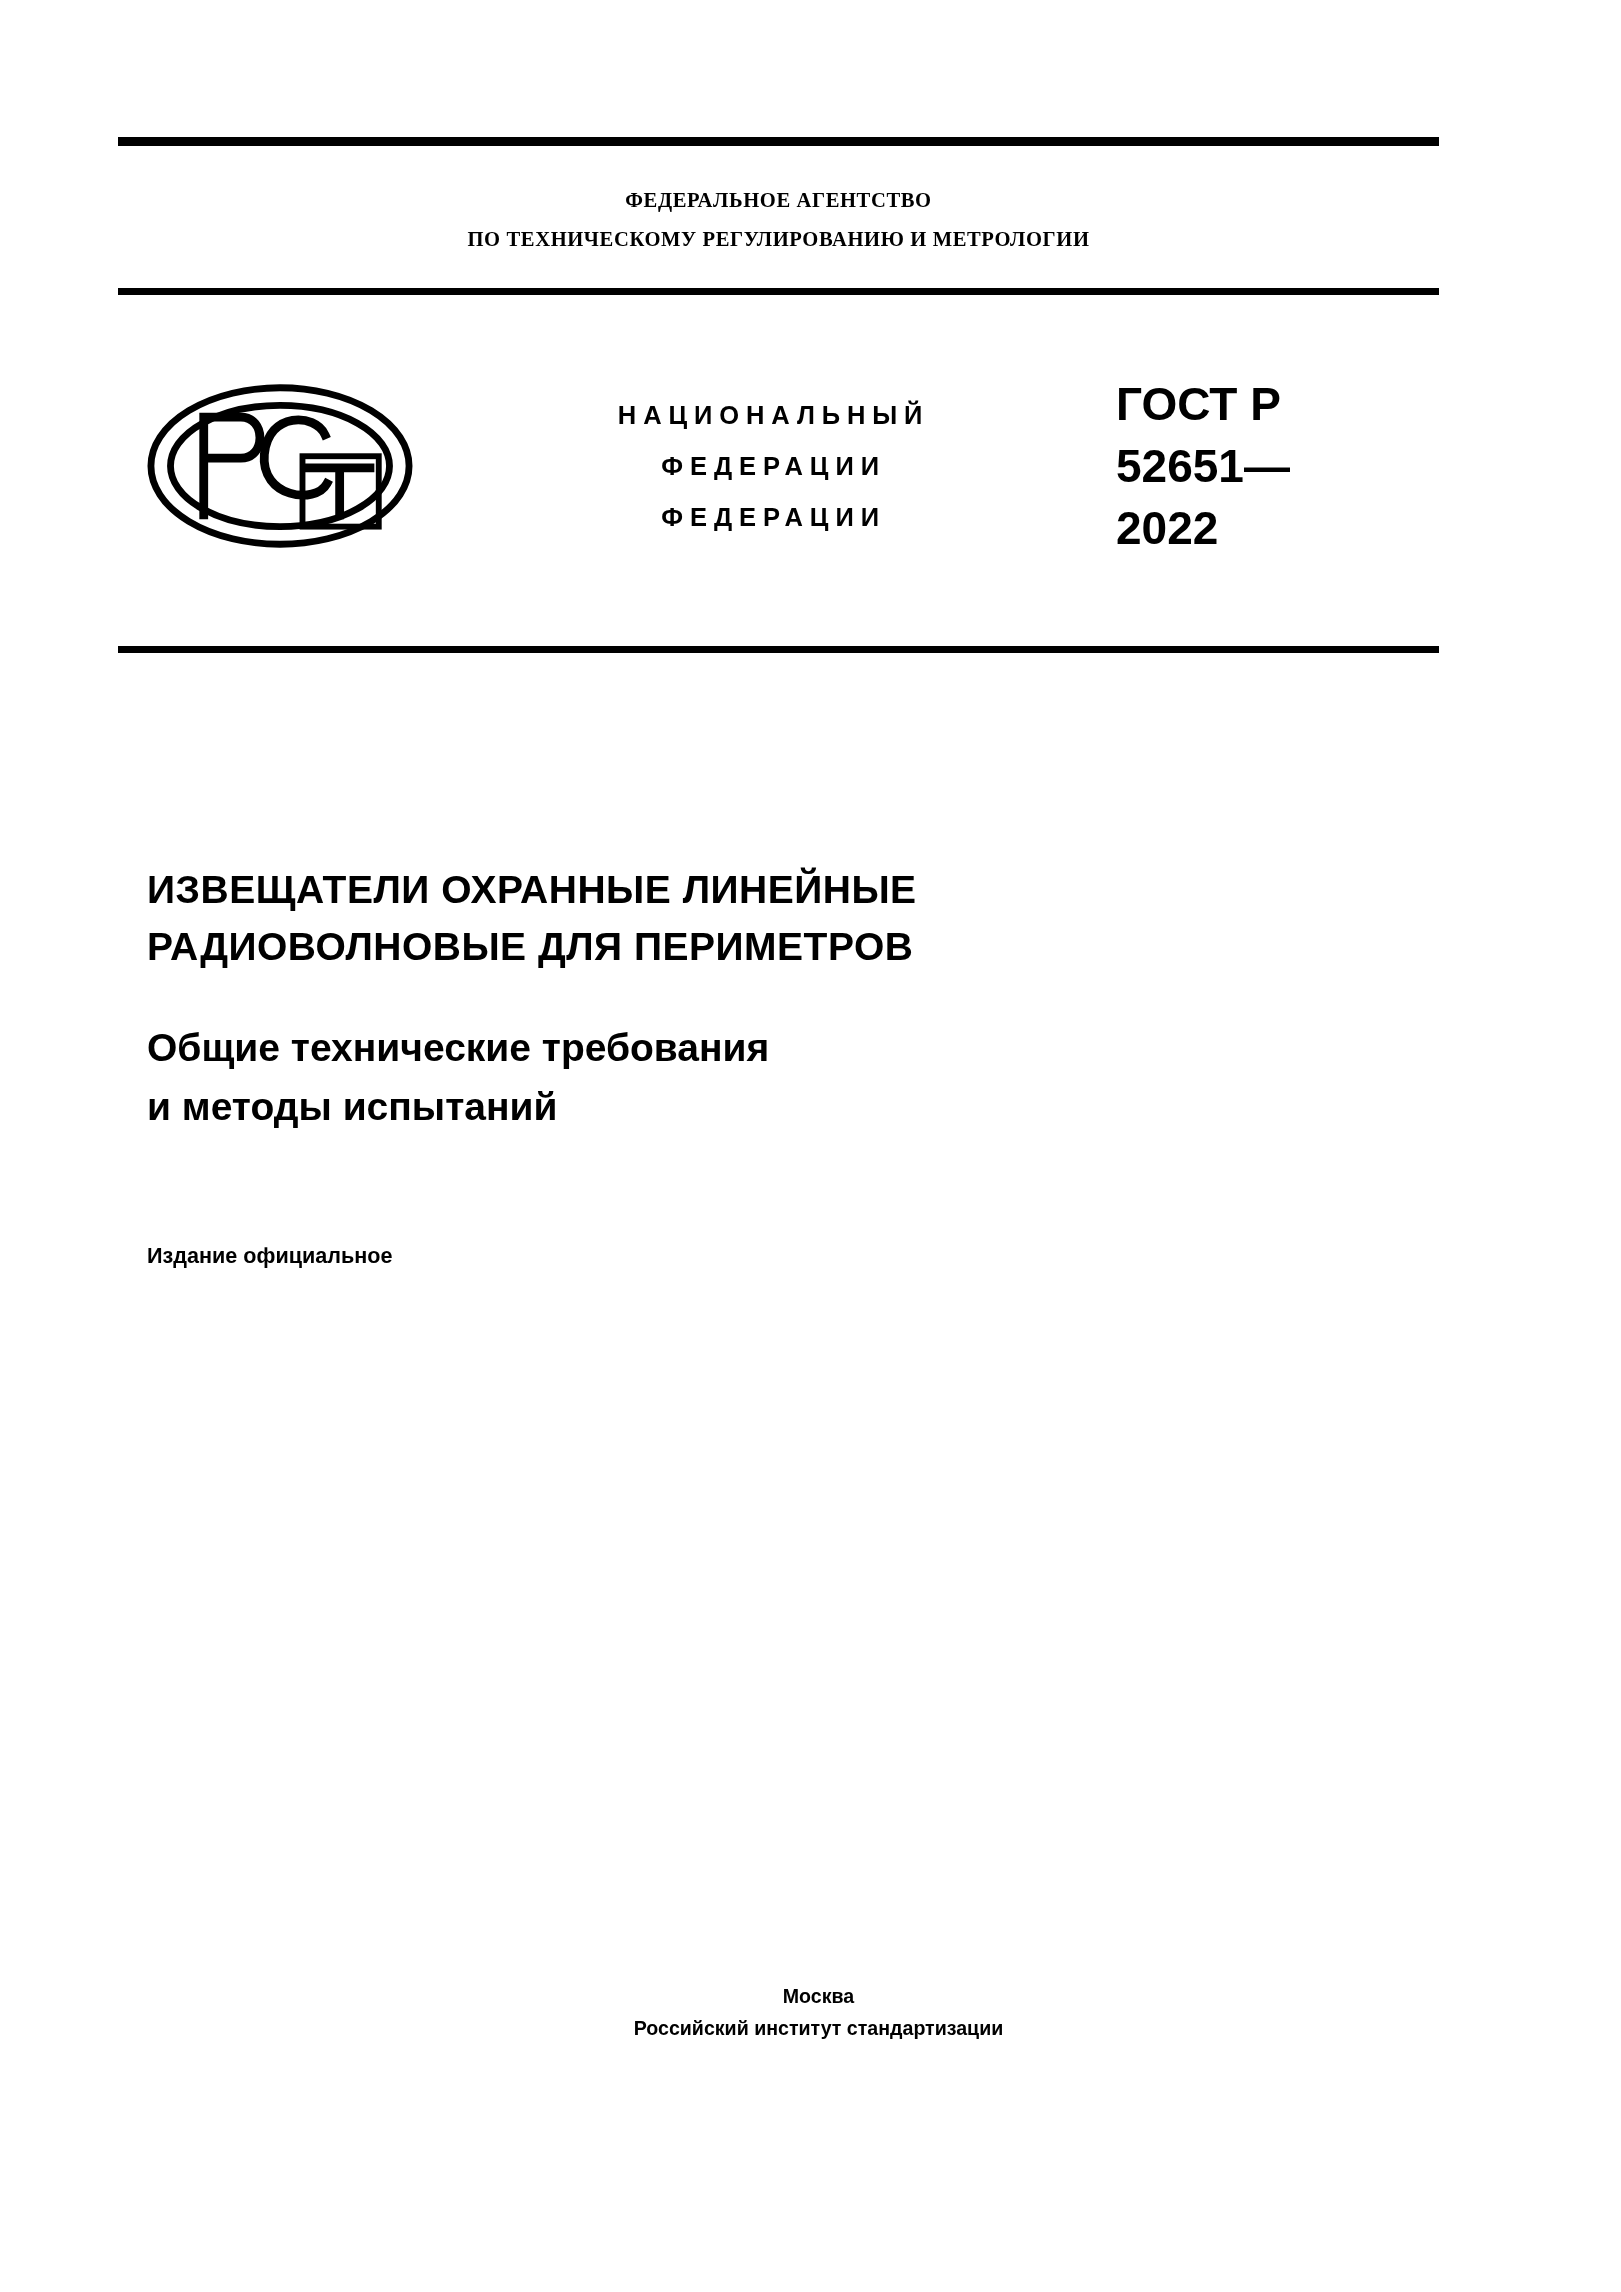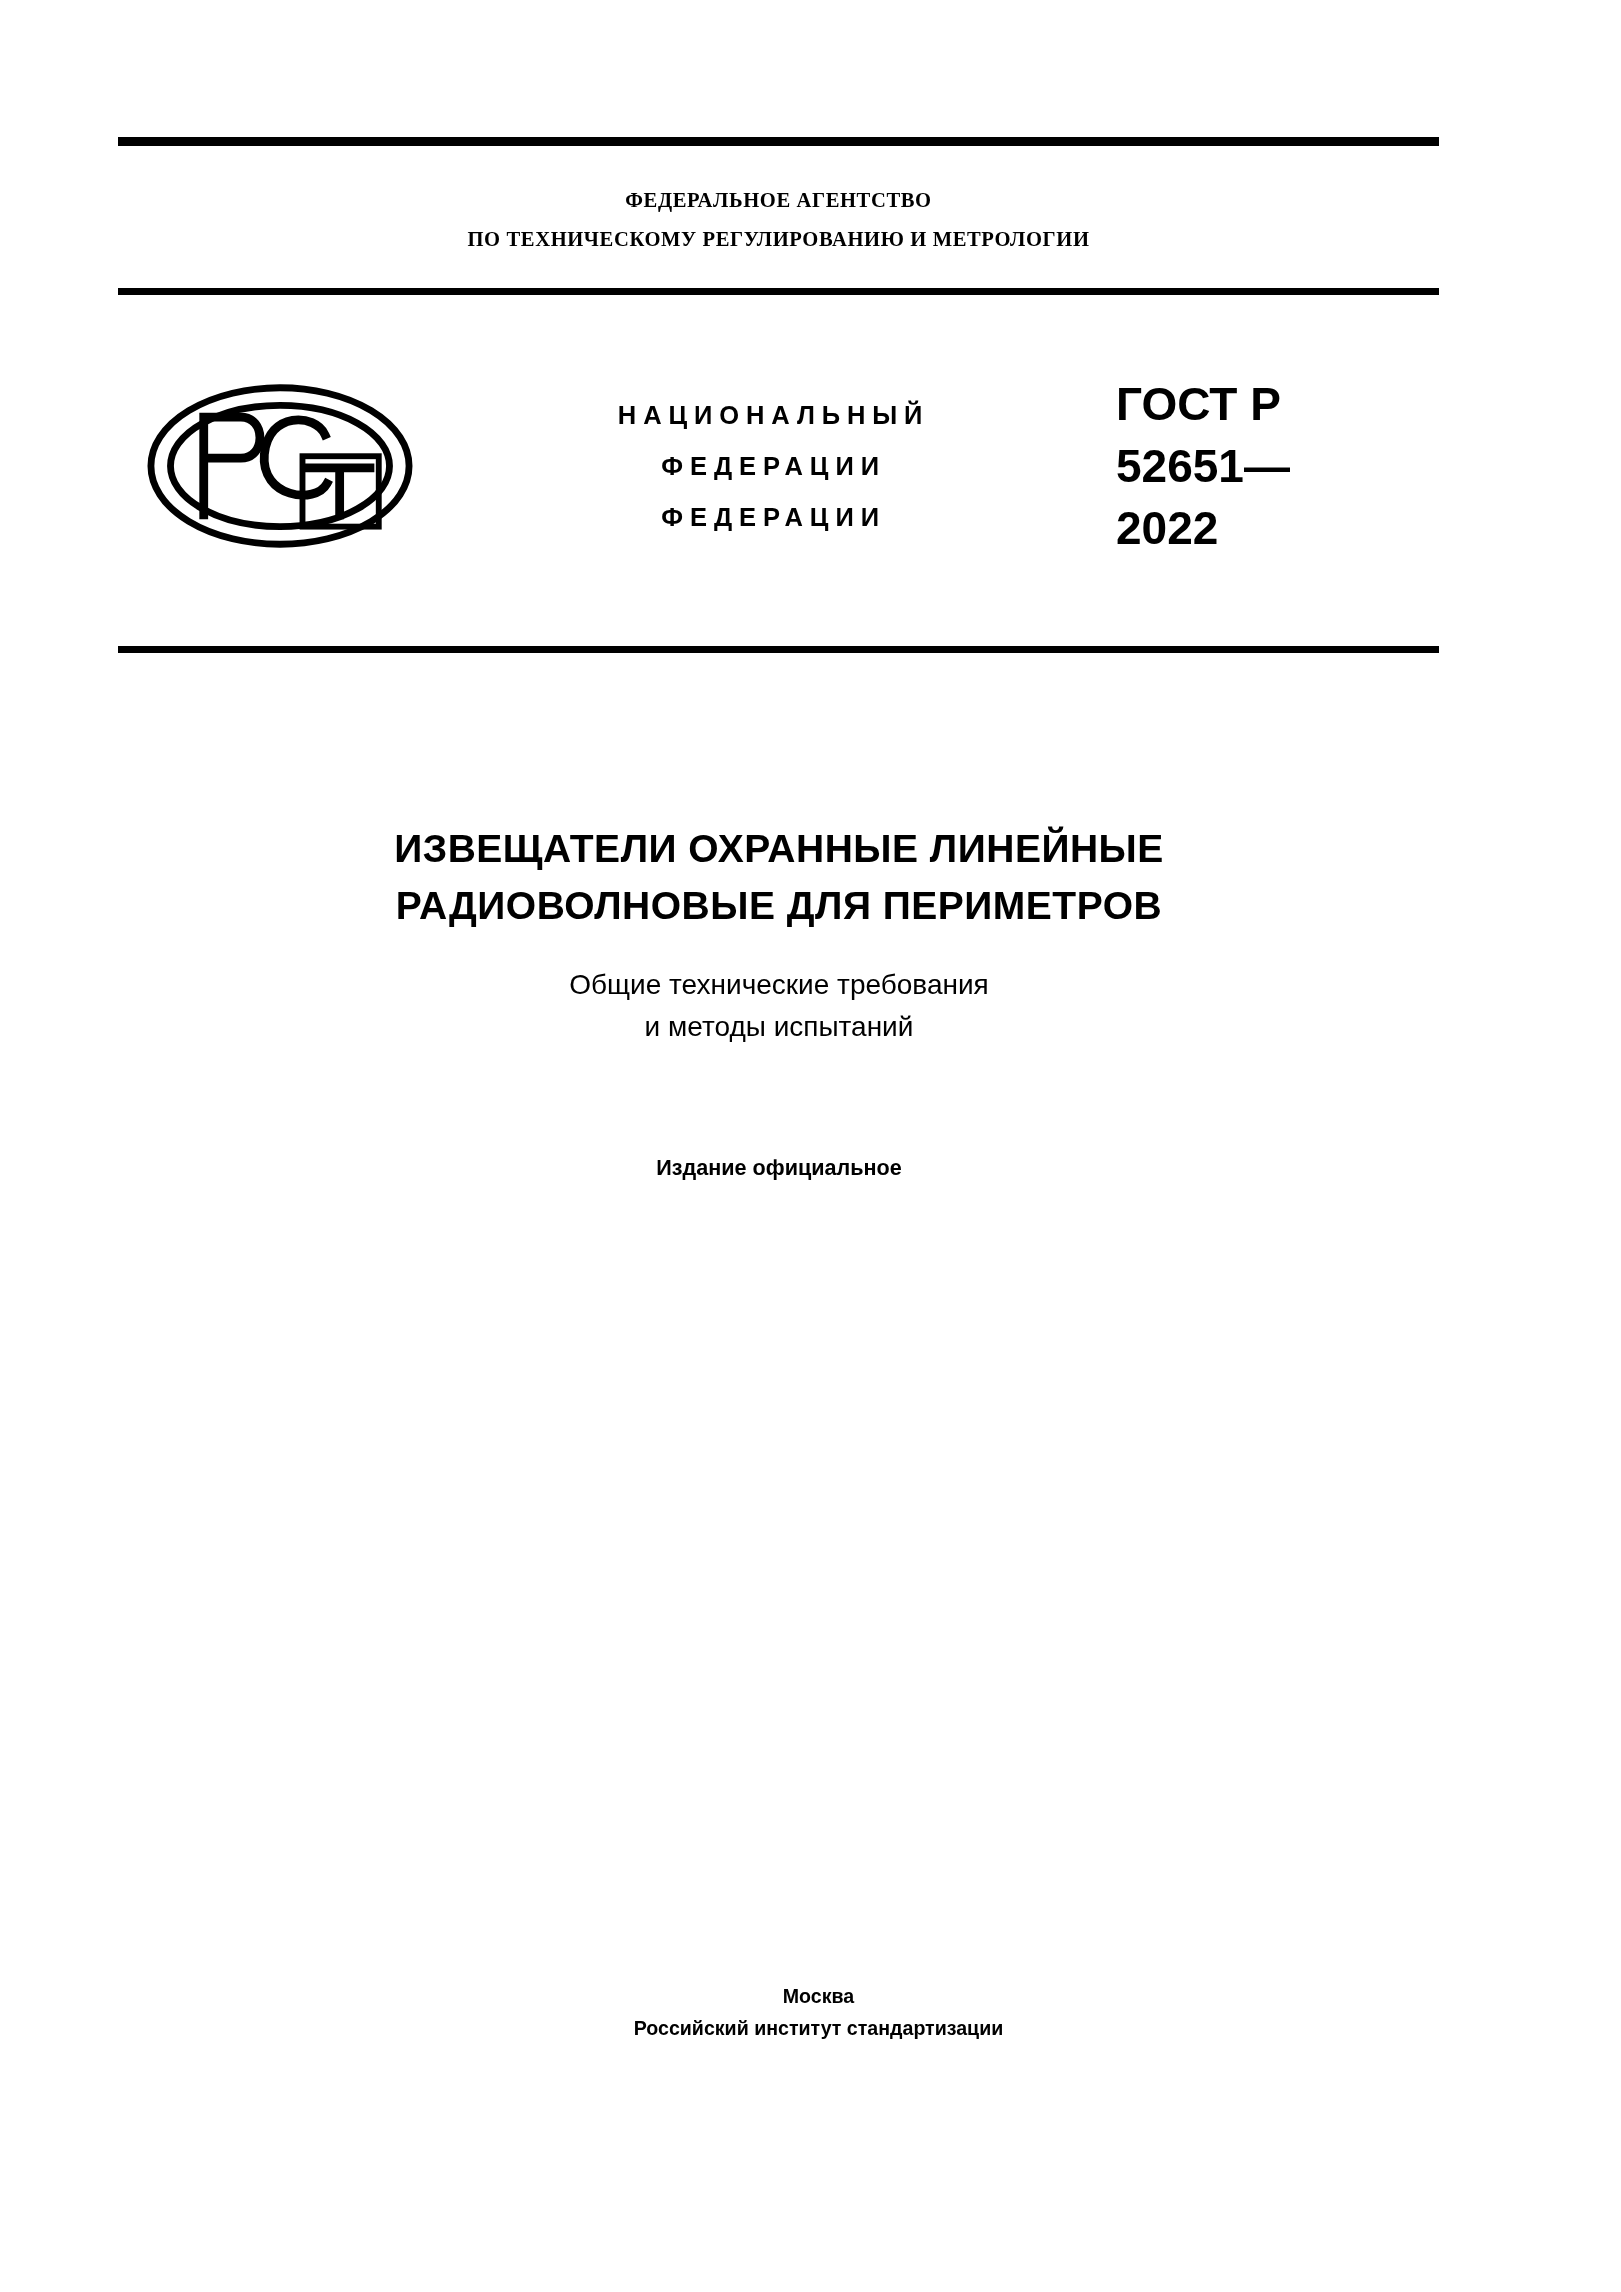--- a/index.html
+++ b/index.html
@@ -77,34 +77,34 @@
     font-size: 46px;
     font-weight: bold;
     line-height: 1.35;
     padding-left: 9.8px;
   }
 
   
   .title-area {
     position: absolute;
     left: 147px;
-    top: 821px;
+    top: 862px;
     width: 1264px;
-    text-align: center;
+    text-align: left;
   }
   .main-title {
     font-size: 39px;
     font-weight: bold;
     line-height: 1.45;
     letter-spacing: 0.5px;
   }
   .subtitle {
-    margin-top: 30px;
-    font-size: 28px;
-    font-weight: normal;
+    margin-top: 44px;
+    font-size: 39px;
+    font-weight: bold;
     line-height: 1.5;
   }
   .official {
     margin-top: 107px;
     font-size: 21.6px;
     font-weight: bold;
   }
 
   
   .footer-area {

